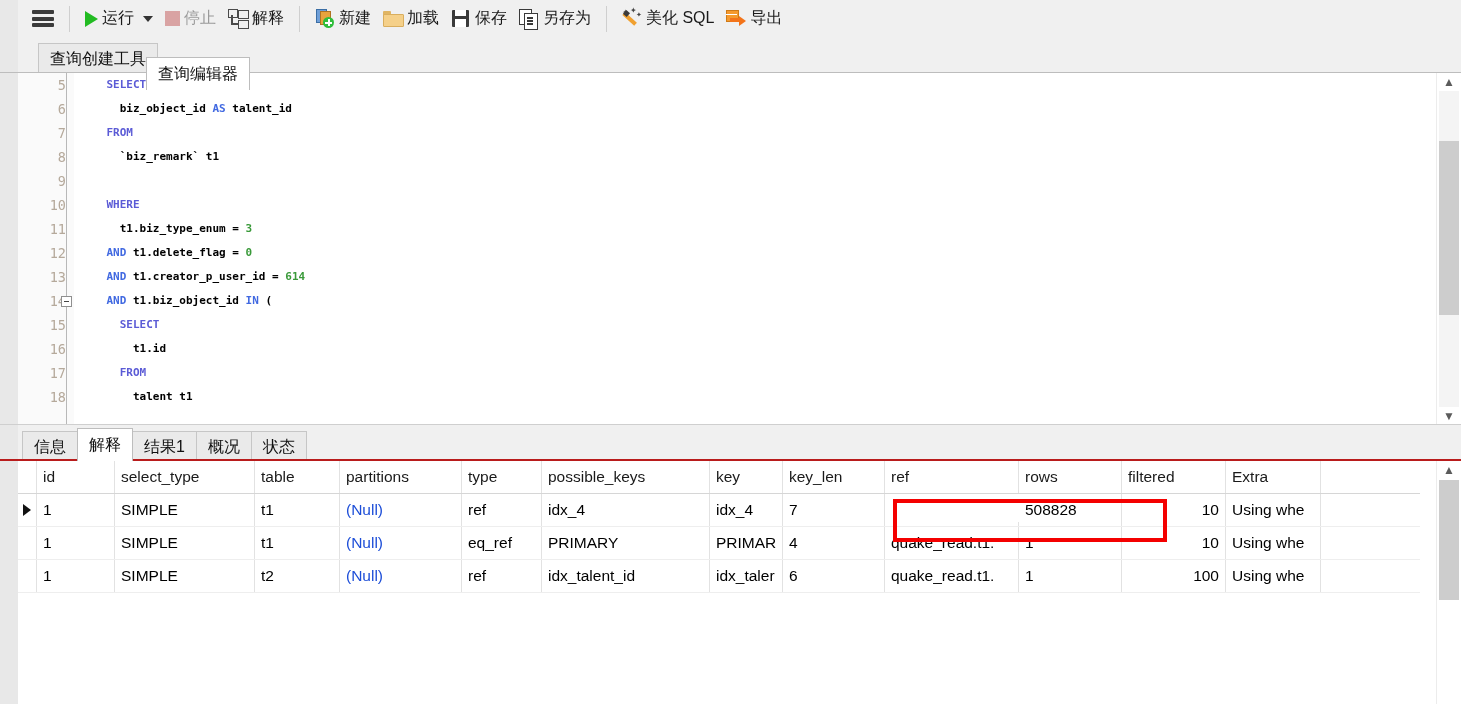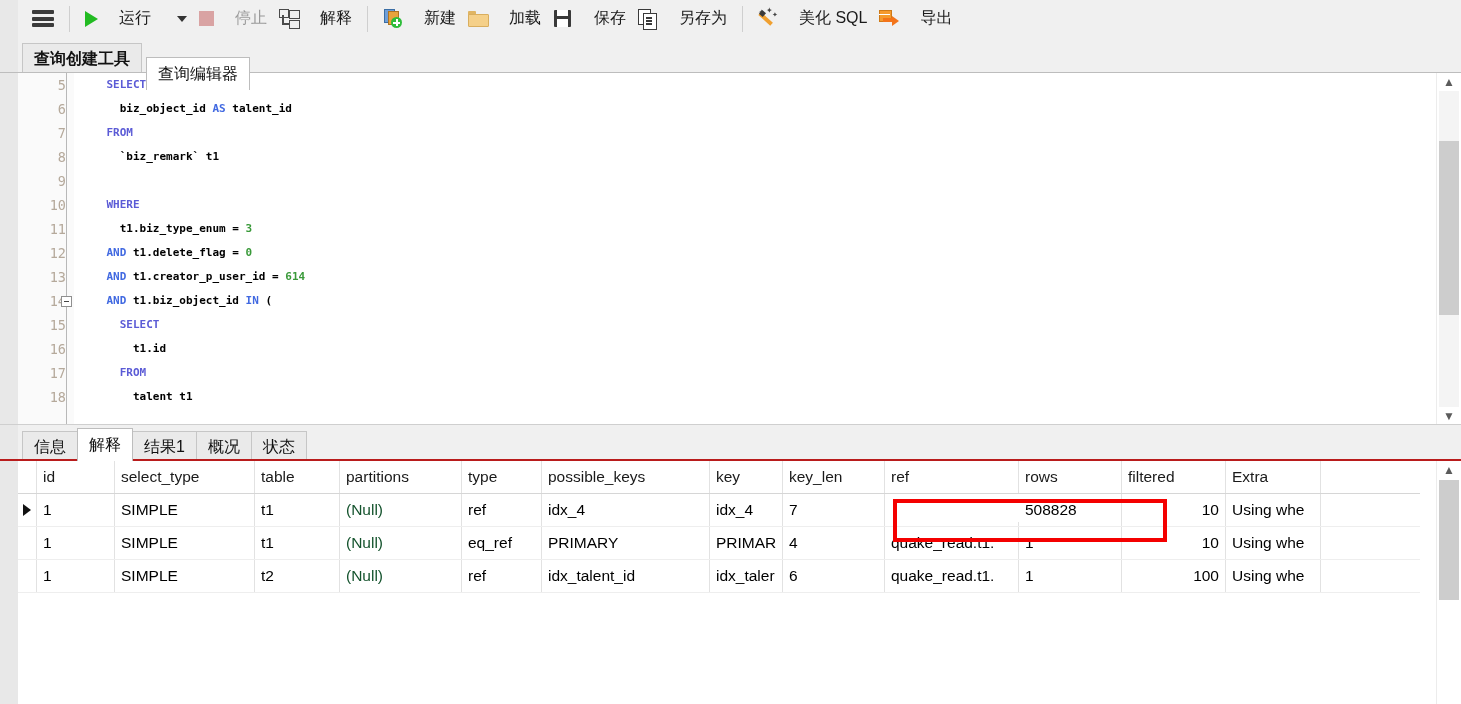--- a/index.html
+++ b/index.html
@@ -27,21 +27,21 @@
     display: flex;
     align-items: center;
   }
   .tb-left-strip {
     width: 18px; height: 37px;
     background: #e8e8e8;
   }
   .tb-btn {
     display: flex;
     align-items: center;
-    gap: 21px;
+    gap: 4px;
     height: 30px;
     padding: 0 6px;
     cursor: default;
     white-space: nowrap;
     font-size: 16px;
     color: #1a1a1a;
   }
   .tb-btn.disabled { color: #9a9a9a; }
   .tb-sep {
     width: 1px;
@@ -298,21 +298,21 @@
     box-sizing: border-box;
     border-right: 1px solid #e2e2e2;
     padding: 0 6px;
     line-height: 32px;
     font-size: 15.5px;
     overflow: hidden;
     white-space: nowrap;
     flex: 0 0 auto;
   }
   .gbody-row { border-bottom: 1px solid #eeeeee; background: #ffffff; }
-  .c-null { color: #14532d; }
+  .c-null { color: #1d4ed8; }
   .c-num { text-align: right; }
   .rowmark {
     width: 18px;
     flex: 0 0 auto;
     border-right: 1px solid #e2e2e2;
     position: relative;
     background: inherit;
   }
   .rowmark .tri {
     position: absolute;
@@ -440,21 +440,21 @@
         <span class="tl"></span>
         <span class="ar"></span>
         <span class="ah"></span>
     </span>
     <span>导出</span>
   </div>
 </div>
 
 <div class="top-tabs">
   <div class="strip"></div>
-  <div class="ttab" style="left:22px;font-weight:bold;">
+  <div class="ttab" style="left:38px;">
     <span>查询创建工具</span>
   </div>
   <div class="ttab active" style="left:146px;">
     <span>查询编辑器</span>
   </div>
 </div>
 
 <div class="editor-wrap">
   <div class="ed-leftstrip"></div>
 

